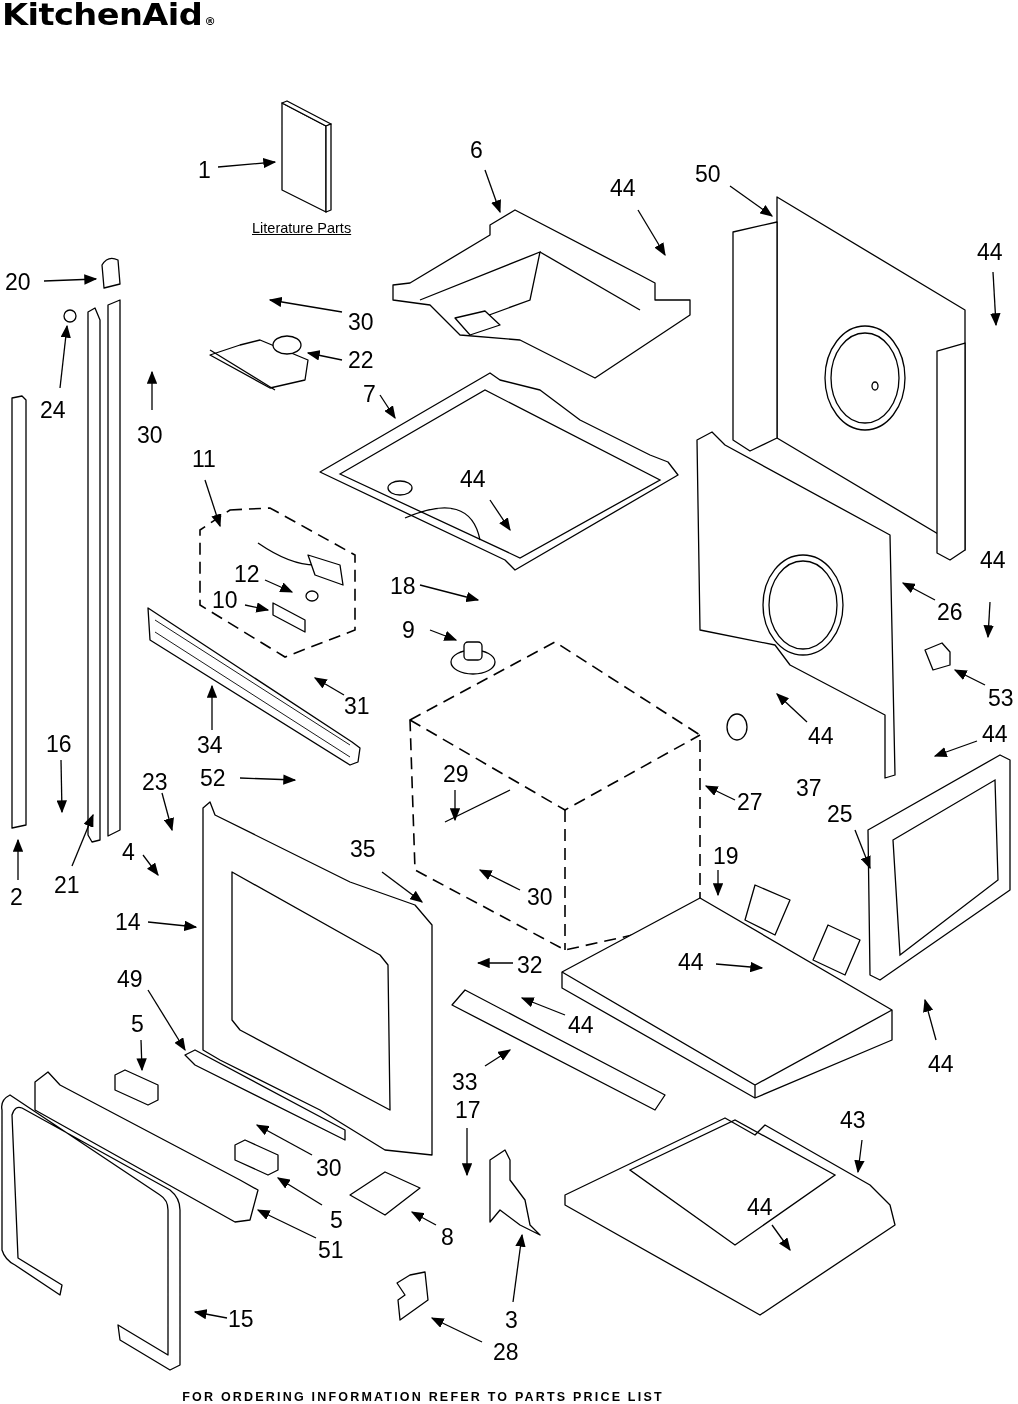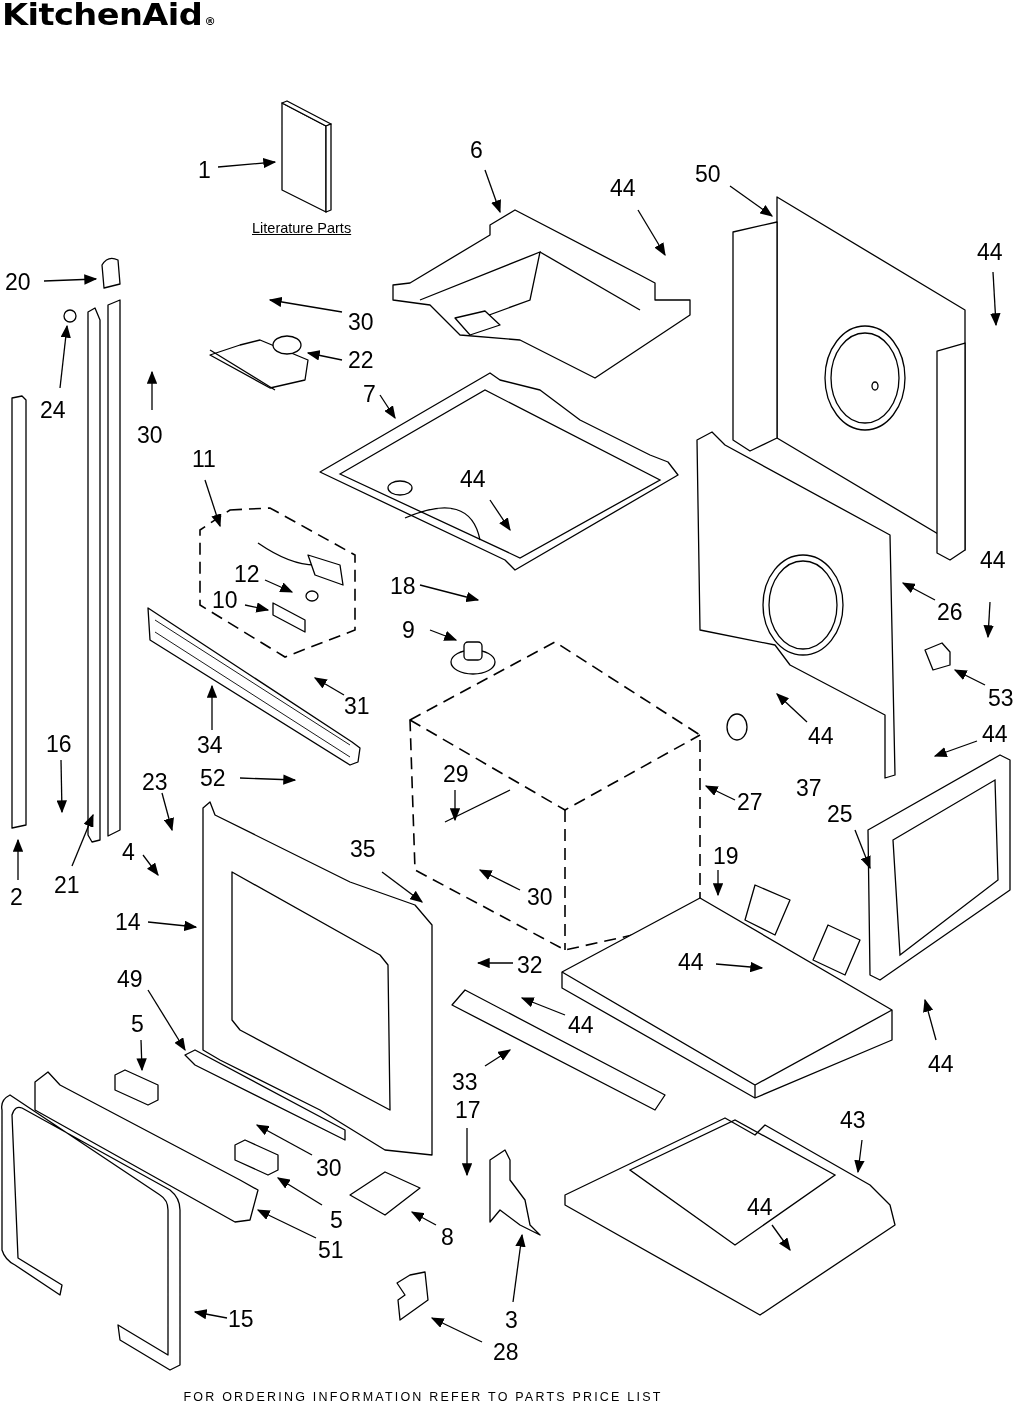--- a/index.html
+++ b/index.html
@@ -3,21 +3,21 @@
 <meta charset="utf-8">
 <style>
   html, body { margin: 0; padding: 0; background: #ffffff; }
   body { width: 1018px; height: 1404px; position: relative; overflow: hidden;
          font-family: "Liberation Sans", sans-serif; color: #000; }
   .logo { position: absolute; left: 2px; top: 0px; font-family: "DejaVu Sans", sans-serif;
           font-weight: 900; font-size: 30px; letter-spacing: -0.5px; line-height: 30px;
           transform: scaleX(1.12); transform-origin: left top; }
   .logo sup { font-size: 10px; font-weight: 700; vertical-align: 0; margin-left: 2px; }
   .footer { position: absolute; left: 0; width: 846px; top: 1390px; text-align: center;
-            font-family: "Liberation Sans", sans-serif; font-weight: 400; font-size: 12.5px;
+            font-family: "Liberation Sans", sans-serif; font-weight: 700; font-size: 12.5px;
             letter-spacing: 2.2px; }
   .lit { position: absolute; left: 252px; top: 220px; font-size: 14.5px; text-decoration: underline; }
   svg#diagram { position: absolute; left: 0; top: 0; }
   .lbl { font-family: "Liberation Sans", sans-serif; font-size: 23px; fill: #000; }
   .ln { stroke: #000; stroke-width: 1.3; fill: none; }
   .pt { stroke: #000; stroke-width: 1.3; fill: #fff; stroke-linejoin: round; }
   .dash { stroke: #000; stroke-width: 1.6; fill: none; stroke-dasharray: 12 7; }
   .thin { stroke: #000; stroke-width: 0.9; fill: none; }
 </style>
 </head>

